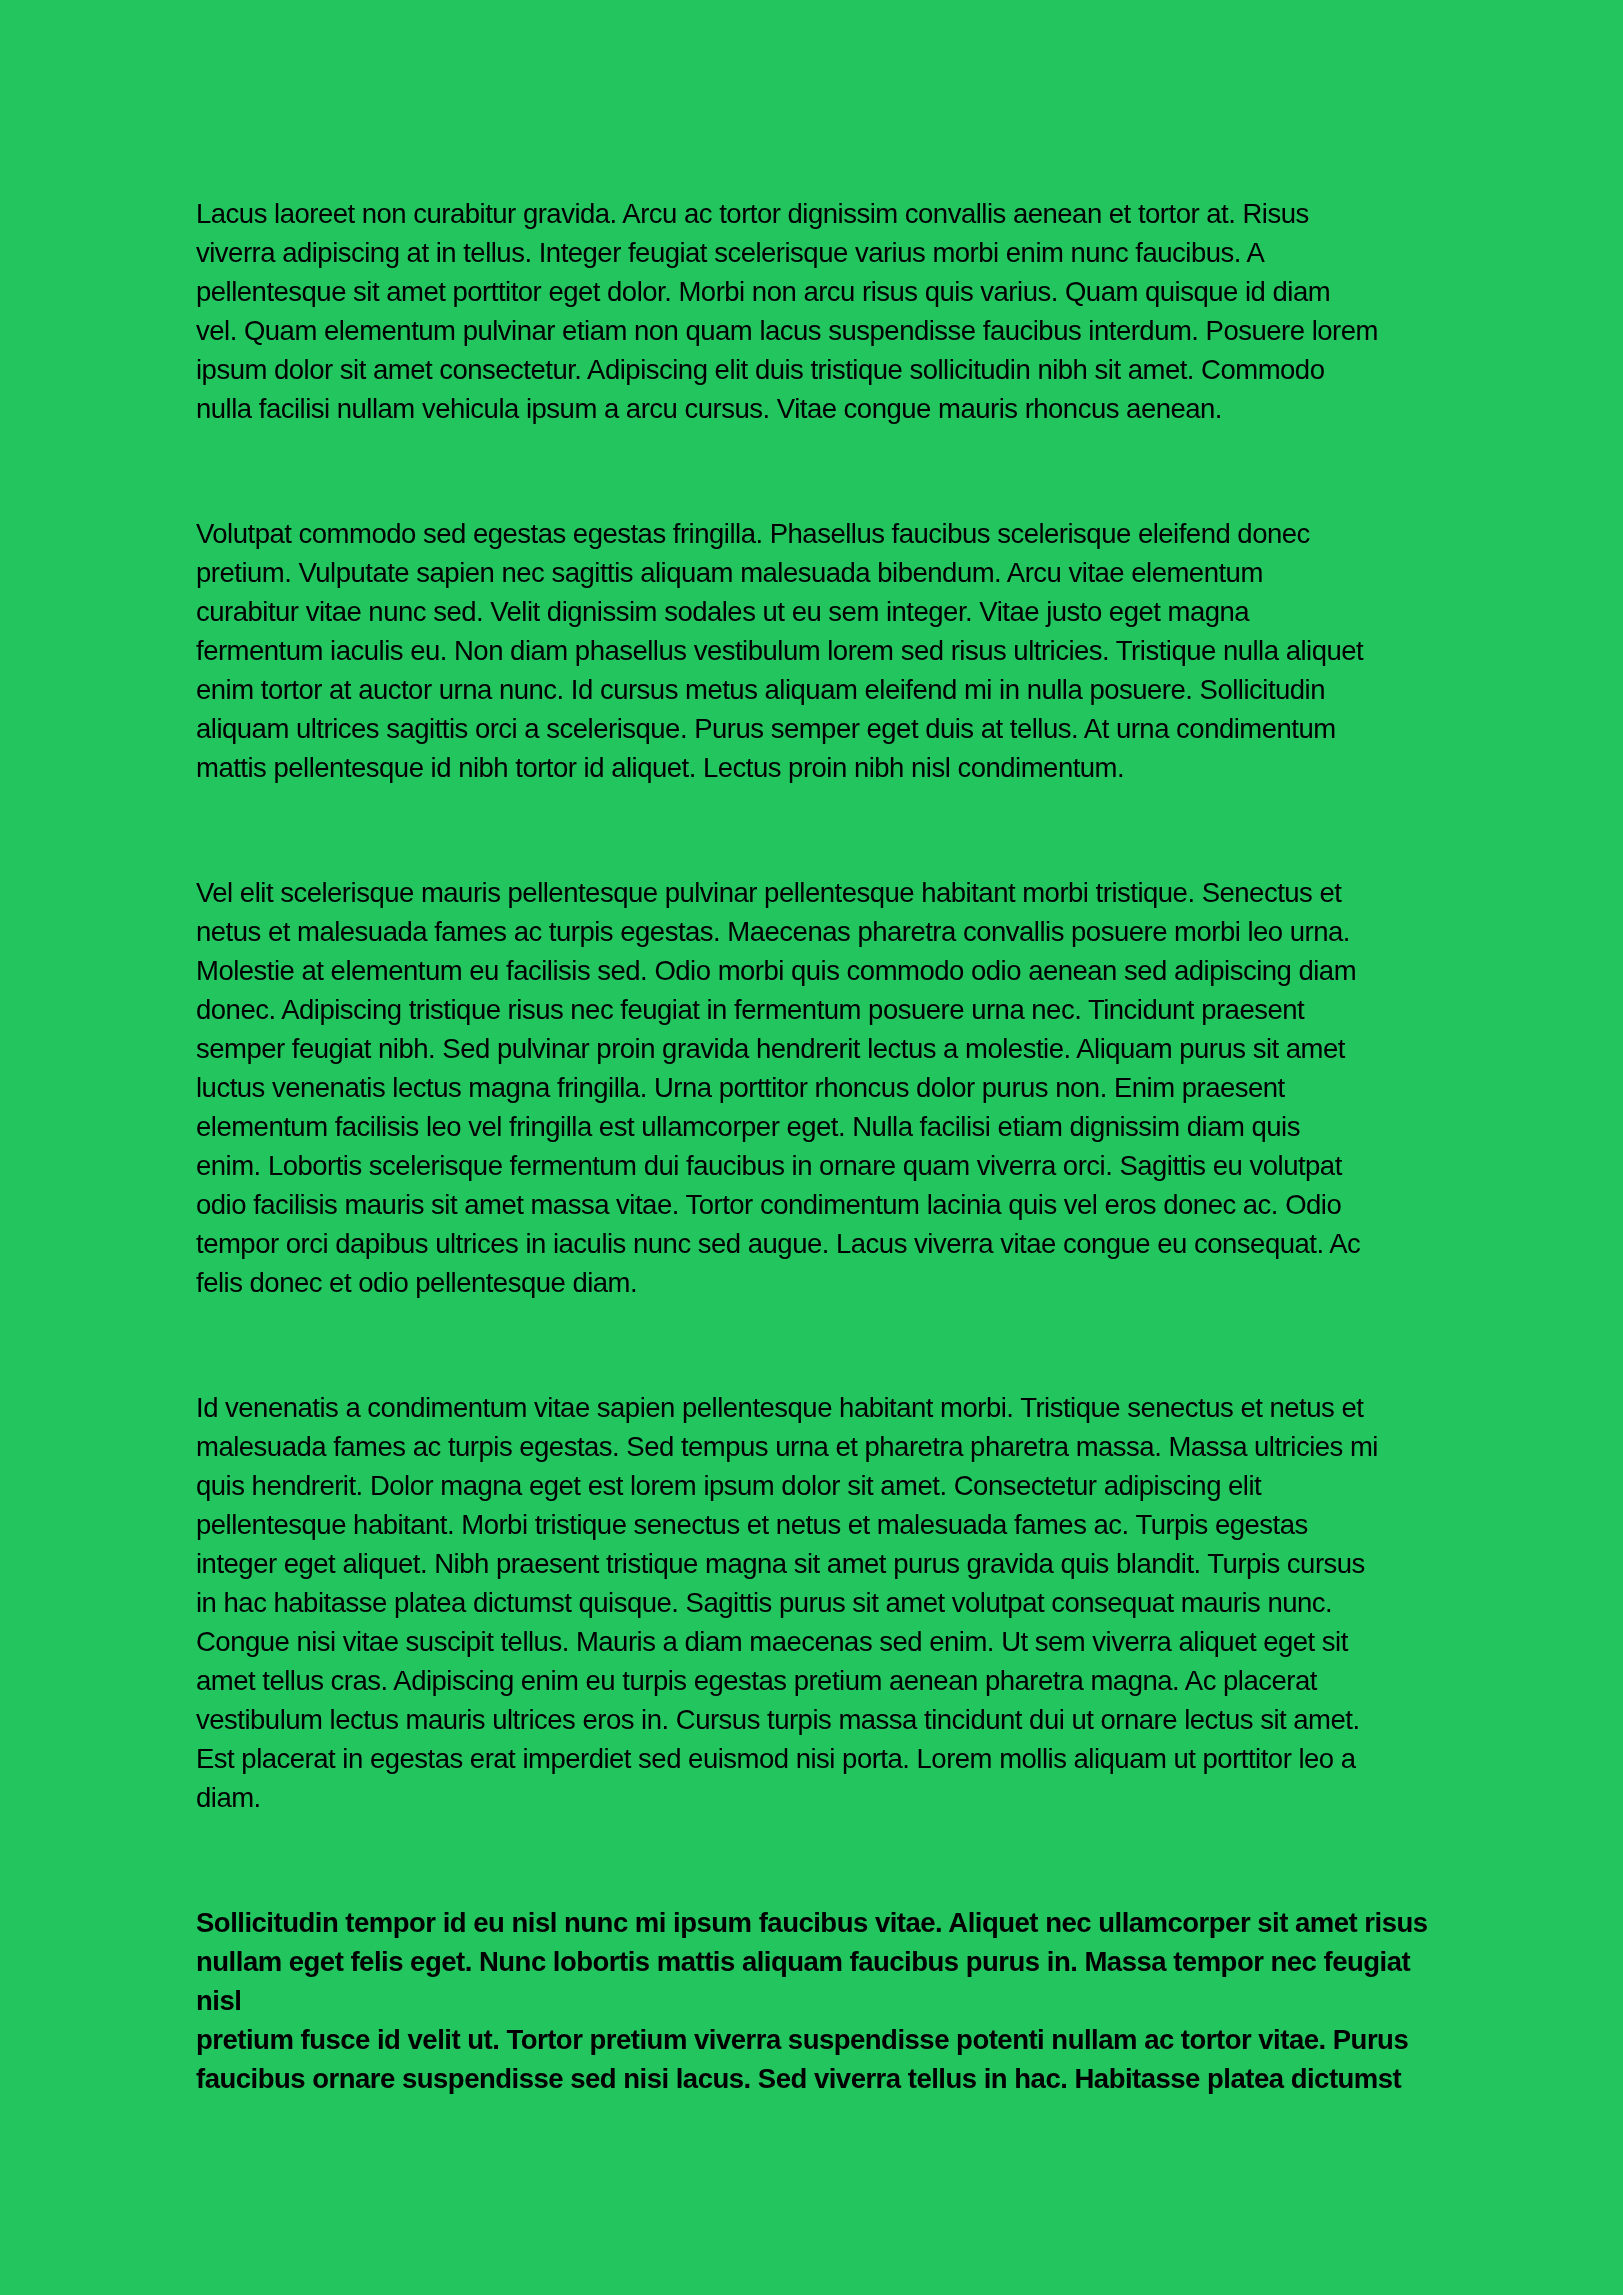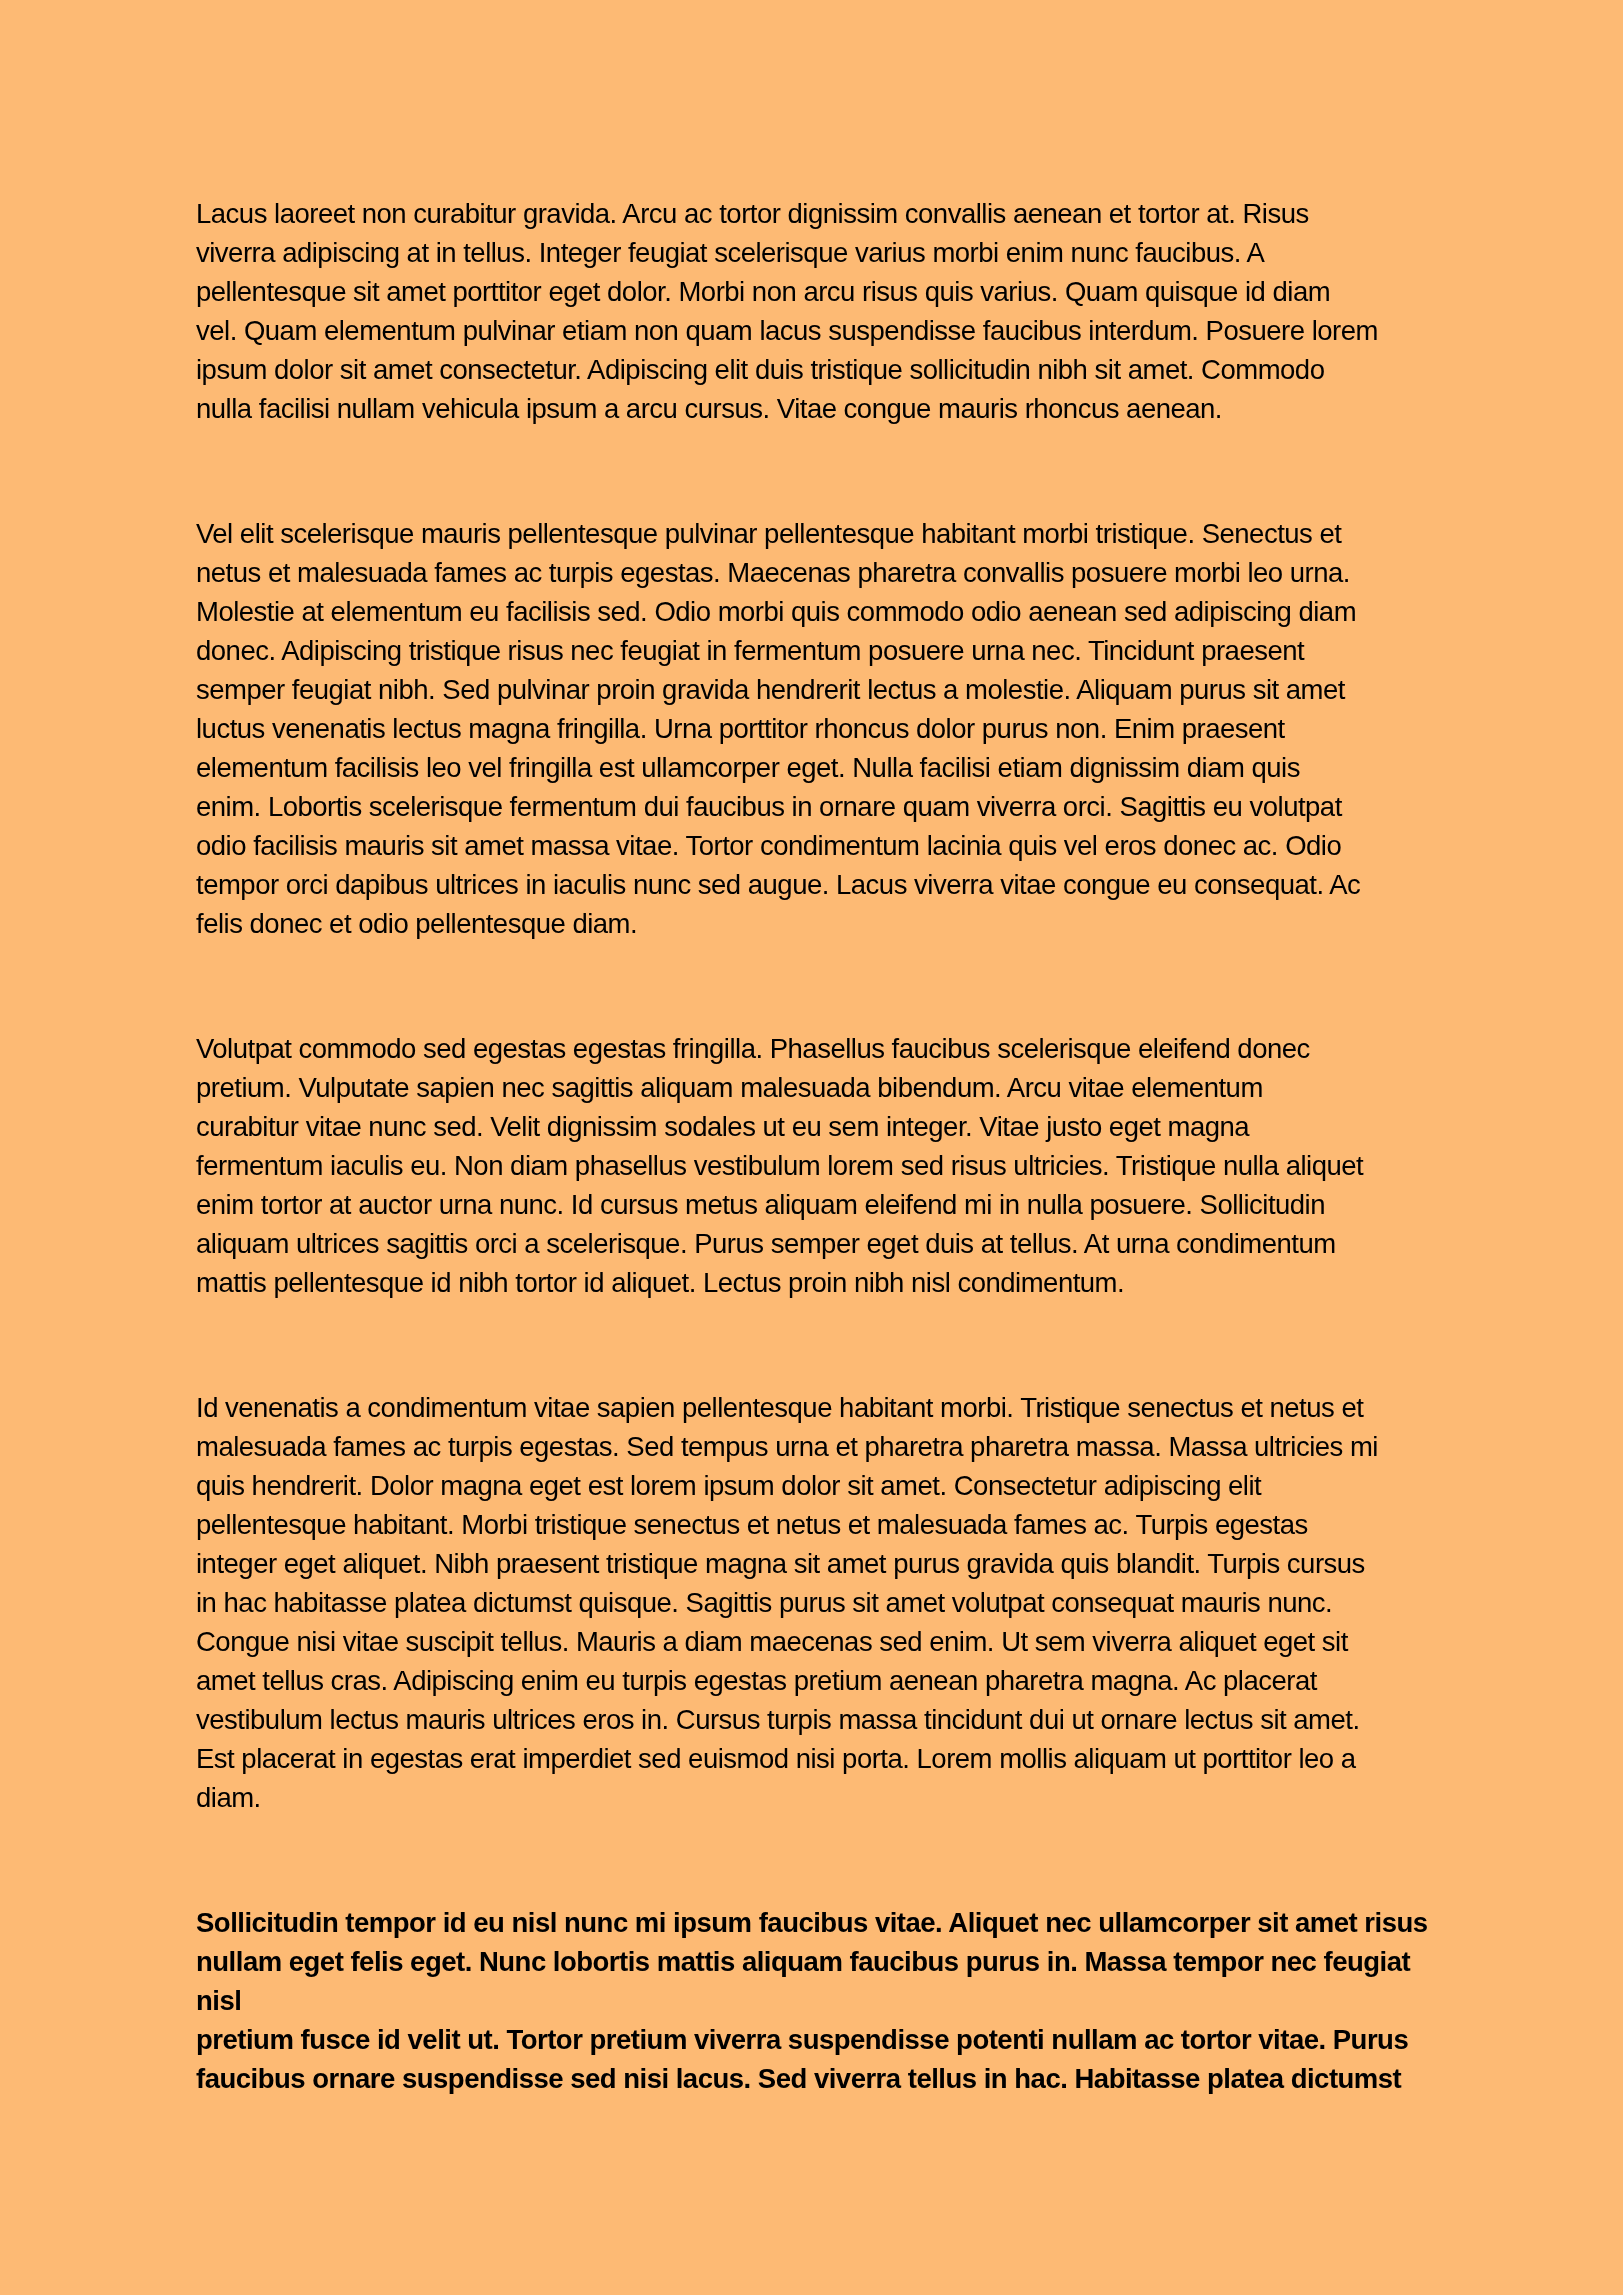--- a/index.html
+++ b/index.html
@@ -4,21 +4,21 @@
 <style>
   html, body {
     margin: 0;
     padding: 0;
     background: #ffffff;
   }
   .page {
     position: relative;
     width: 1623px;
     height: 2295px;
-    background: #fdba74;
+    background: #22c55e;
     overflow: hidden;
     font-family: "Liberation Sans", "DejaVu Sans", sans-serif;
   }
   .text-body {
     position: absolute;
     top: 194px;
     left: 196px;
     width: 1240px;
     color: #000000;
     font-size: 27.5px;
@@ -39,38 +39,38 @@
 <body>
 
 <div class="page">
   <div class="text-body">
     <p class="para">Lacus laoreet non curabitur gravida. Arcu ac tortor dignissim convallis aenean et tortor at. Risus
 viverra adipiscing at in tellus. Integer feugiat scelerisque varius morbi enim nunc faucibus. A
 pellentesque sit amet porttitor eget dolor. Morbi non arcu risus quis varius. Quam quisque id diam
 vel. Quam elementum pulvinar etiam non quam lacus suspendisse faucibus interdum. Posuere lorem
 ipsum dolor sit amet consectetur. Adipiscing elit duis tristique sollicitudin nibh sit amet. Commodo
 nulla facilisi nullam vehicula ipsum a arcu cursus. Vitae congue mauris rhoncus aenean.</p>
+    <p class="para">Volutpat commodo sed egestas egestas fringilla. Phasellus faucibus scelerisque eleifend donec
+pretium. Vulputate sapien nec sagittis aliquam malesuada bibendum. Arcu vitae elementum
+curabitur vitae nunc sed. Velit dignissim sodales ut eu sem integer. Vitae justo eget magna
+fermentum iaculis eu. Non diam phasellus vestibulum lorem sed risus ultricies. Tristique nulla aliquet
+enim tortor at auctor urna nunc. Id cursus metus aliquam eleifend mi in nulla posuere. Sollicitudin
+aliquam ultrices sagittis orci a scelerisque. Purus semper eget duis at tellus. At urna condimentum
+mattis pellentesque id nibh tortor id aliquet. Lectus proin nibh nisl condimentum.</p>
     <p class="para">Vel elit scelerisque mauris pellentesque pulvinar pellentesque habitant morbi tristique. Senectus et
 netus et malesuada fames ac turpis egestas. Maecenas pharetra convallis posuere morbi leo urna.
 Molestie at elementum eu facilisis sed. Odio morbi quis commodo odio aenean sed adipiscing diam
 donec. Adipiscing tristique risus nec feugiat in fermentum posuere urna nec. Tincidunt praesent
 semper feugiat nibh. Sed pulvinar proin gravida hendrerit lectus a molestie. Aliquam purus sit amet
 luctus venenatis lectus magna fringilla. Urna porttitor rhoncus dolor purus non. Enim praesent
 elementum facilisis leo vel fringilla est ullamcorper eget. Nulla facilisi etiam dignissim diam quis
 enim. Lobortis scelerisque fermentum dui faucibus in ornare quam viverra orci. Sagittis eu volutpat
 odio facilisis mauris sit amet massa vitae. Tortor condimentum lacinia quis vel eros donec ac. Odio
 tempor orci dapibus ultrices in iaculis nunc sed augue. Lacus viverra vitae congue eu consequat. Ac
 felis donec et odio pellentesque diam.</p>
-    <p class="para">Volutpat commodo sed egestas egestas fringilla. Phasellus faucibus scelerisque eleifend donec
-pretium. Vulputate sapien nec sagittis aliquam malesuada bibendum. Arcu vitae elementum
-curabitur vitae nunc sed. Velit dignissim sodales ut eu sem integer. Vitae justo eget magna
-fermentum iaculis eu. Non diam phasellus vestibulum lorem sed risus ultricies. Tristique nulla aliquet
-enim tortor at auctor urna nunc. Id cursus metus aliquam eleifend mi in nulla posuere. Sollicitudin
-aliquam ultrices sagittis orci a scelerisque. Purus semper eget duis at tellus. At urna condimentum
-mattis pellentesque id nibh tortor id aliquet. Lectus proin nibh nisl condimentum.</p>
     <p class="para">Id venenatis a condimentum vitae sapien pellentesque habitant morbi. Tristique senectus et netus et
 malesuada fames ac turpis egestas. Sed tempus urna et pharetra pharetra massa. Massa ultricies mi
 quis hendrerit. Dolor magna eget est lorem ipsum dolor sit amet. Consectetur adipiscing elit
 pellentesque habitant. Morbi tristique senectus et netus et malesuada fames ac. Turpis egestas
 integer eget aliquet. Nibh praesent tristique magna sit amet purus gravida quis blandit. Turpis cursus
 in hac habitasse platea dictumst quisque. Sagittis purus sit amet volutpat consequat mauris nunc.
 Congue nisi vitae suscipit tellus. Mauris a diam maecenas sed enim. Ut sem viverra aliquet eget sit
 amet tellus cras. Adipiscing enim eu turpis egestas pretium aenean pharetra magna. Ac placerat
 vestibulum lectus mauris ultrices eros in. Cursus turpis massa tincidunt dui ut ornare lectus sit amet.
 Est placerat in egestas erat imperdiet sed euismod nisi porta. Lorem mollis aliquam ut porttitor leo a

